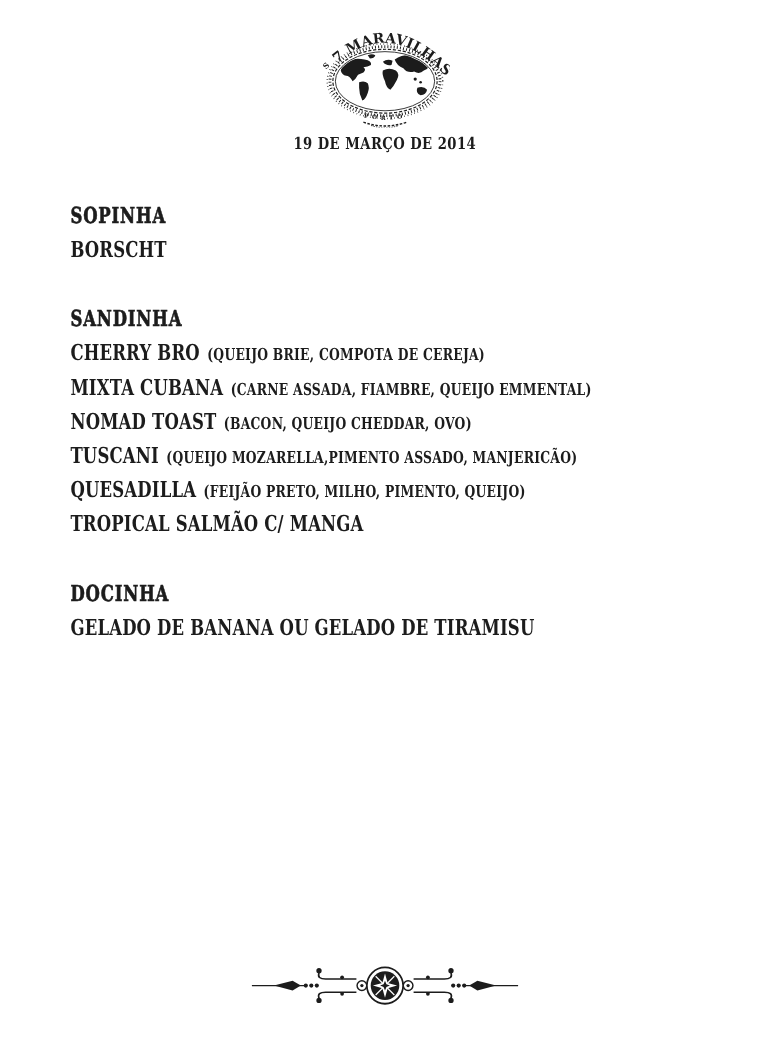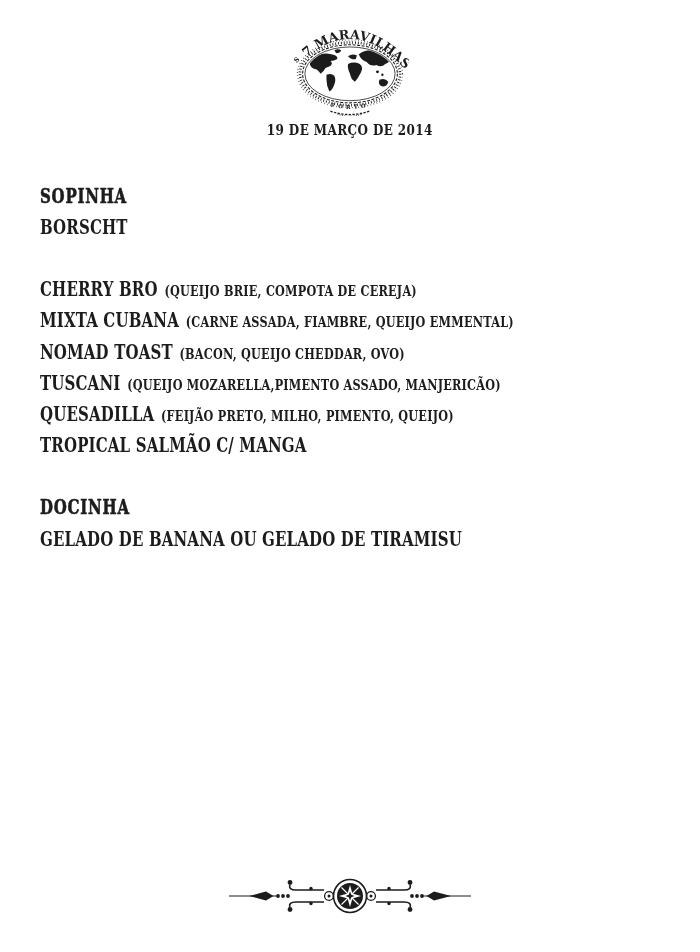--- a/index.html
+++ b/index.html
@@ -13,21 +13,21 @@
   .logo{position:absolute;top:13px;left:50%;transform:translateX(-50%);}
 
   
   .date{position:absolute;top:121px;left:0;width:700px;text-align:center;
         font-weight:bold;font-size:15px;color:#1c1c1c;}
   .cscale{display:inline-block;transform:scaleX(0.8);transform-origin:50% 50%;letter-spacing:0.5px;}
 
   
   .menu{position:absolute;top:180px;left:40px;right:30px;}
   .menu-section{margin:0 0 31.2px 0;}
-  .line{height:31.2px;display:flex;align-items:center;white-space:nowrap;}
+  .line{height:31.2px;display:flex;align-items:center;white-space:nowrap;margin-left:24px;}
   .scale{display:inline-block;transform:scaleX(0.75);transform-origin:0 50%;white-space:nowrap;}
   .head{font-size:20px;font-weight:bold;letter-spacing:1px;-webkit-text-stroke:0.6px #1c1c1c;}
   .item-name{font-size:20px;font-weight:bold;letter-spacing:0.2px;}
   .detail,.note{font-size:15px;font-weight:bold;margin-left:9px;letter-spacing:0.3px;}
 
   
   .divider{position:absolute;top:864px;left:228px;}
 </style>
 </head>
 <body>
@@ -90,20 +90,23 @@
     <section class="menu-section">
       <div class="line">
         <span class="scale"><span class="head">SOPINHA</span></span>
       </div>
       <div class="line">
         <span class="scale"><span class="item-name">BORSCHT</span></span>
       </div>
     </section>
 
     <section class="menu-section">
+      <div class="line">
+        <span class="scale"><span class="head">SANDINHA</span></span>
+      </div>
       <div class="line">
         <span class="scale">
           <span class="item-name">CHERRY BRO</span><span class="detail">(QUEIJO BRIE, COMPOTA DE CEREJA)</span>
         </span>
       </div>
       <div class="line">
         <span class="scale">
           <span class="item-name">MIXTA CUBANA</span><span class="detail">(CARNE ASSADA, FIAMBRE, QUEIJO EMMENTAL)</span>
         </span>
       </div>

